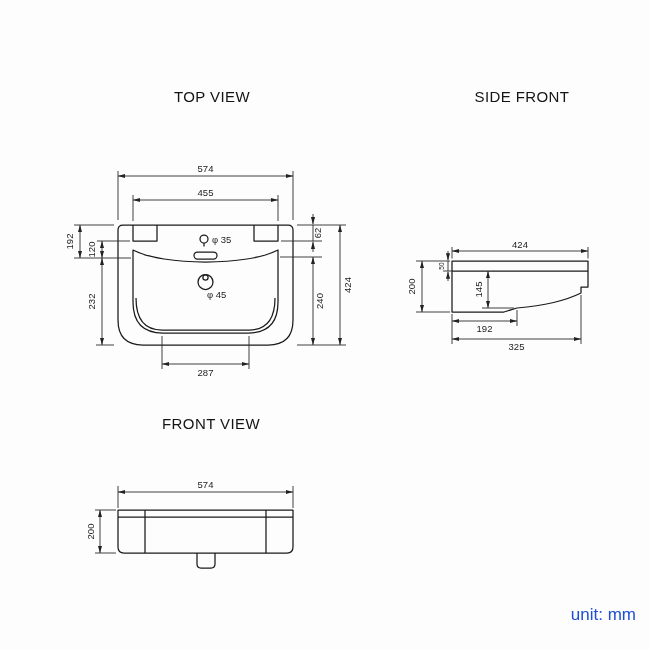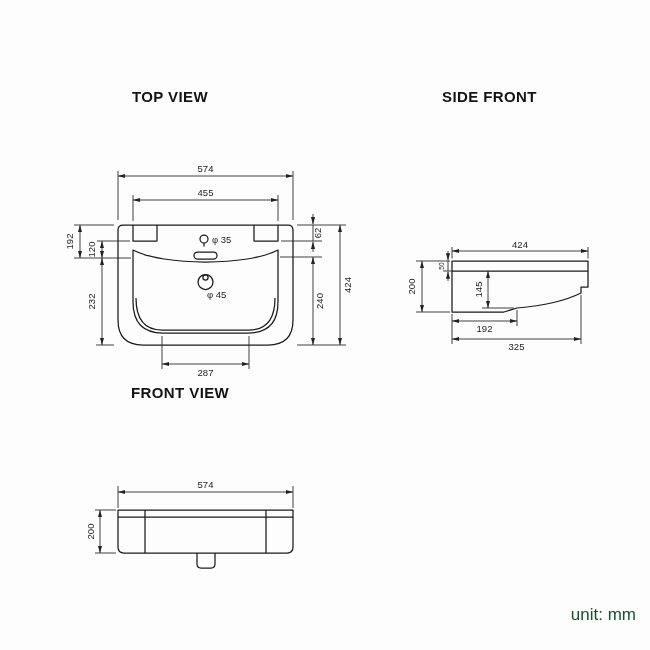--- a/index.html
+++ b/index.html
@@ -1,40 +1,40 @@
 <!DOCTYPE html>
 <html><head>
 <meta charset="utf-8">
 <style>
   html,body{margin:0;padding:0;}
   body{
     width:650px;height:650px;position:relative;background:#fdfdfd;
     font-family:"Liberation Sans",sans-serif;color:#161616;overflow:hidden;
   }
   .view-title{
-    position:absolute;text-align:left;font-size:15px;font-weight:bold;
+    position:absolute;text-align:center;font-size:15px;font-weight:normal;
     letter-spacing:.4px;color:#141414;
   }
   .unit-label{
-    position:absolute;font-size:17px;color:#14532d;text-align:right;
+    position:absolute;font-size:17px;color:#1d4ed8;text-align:right;
   }
   svg{position:absolute;overflow:visible;}
   svg text{font-family:"Liberation Sans",sans-serif;font-size:9.5px;fill:#1c1c1c;}
   svg text.small{font-size:6.5px;}
   .s{stroke:#1b1b1b;stroke-width:1.25;fill:none;stroke-linejoin:round;}
   .d{stroke:#2b2b2b;stroke-width:.9;fill:none;}
 </style>
 </head>
 <body>
 
 <div>
 
   <div class="view-title" style="left:132px;top:88px;width:160px;">TOP VIEW</div>
   <div class="view-title" style="left:442px;top:88px;width:160px;">SIDE FRONT</div>
-  <div class="view-title" style="left:131px;top:384px;width:160px;">FRONT VIEW</div>
+  <div class="view-title" style="left:131px;top:415px;width:160px;">FRONT VIEW</div>
   <div class="unit-label" style="left:500px;top:605px;width:136px;">unit: mm</div>
 
   <svg style="left:60px;top:150px;" width="310" height="240" viewBox="0 0 310 240">
     <defs>
       <marker id="arrT" viewBox="0 0 8 6" refX="8" refY="3" markerWidth="8" markerHeight="6" orient="auto-start-reverse">
         <path d="M0,0.7 L8,3 L0,5.3 Z" fill="#222"></path>
       </marker>
     </defs>
 
     <g>

